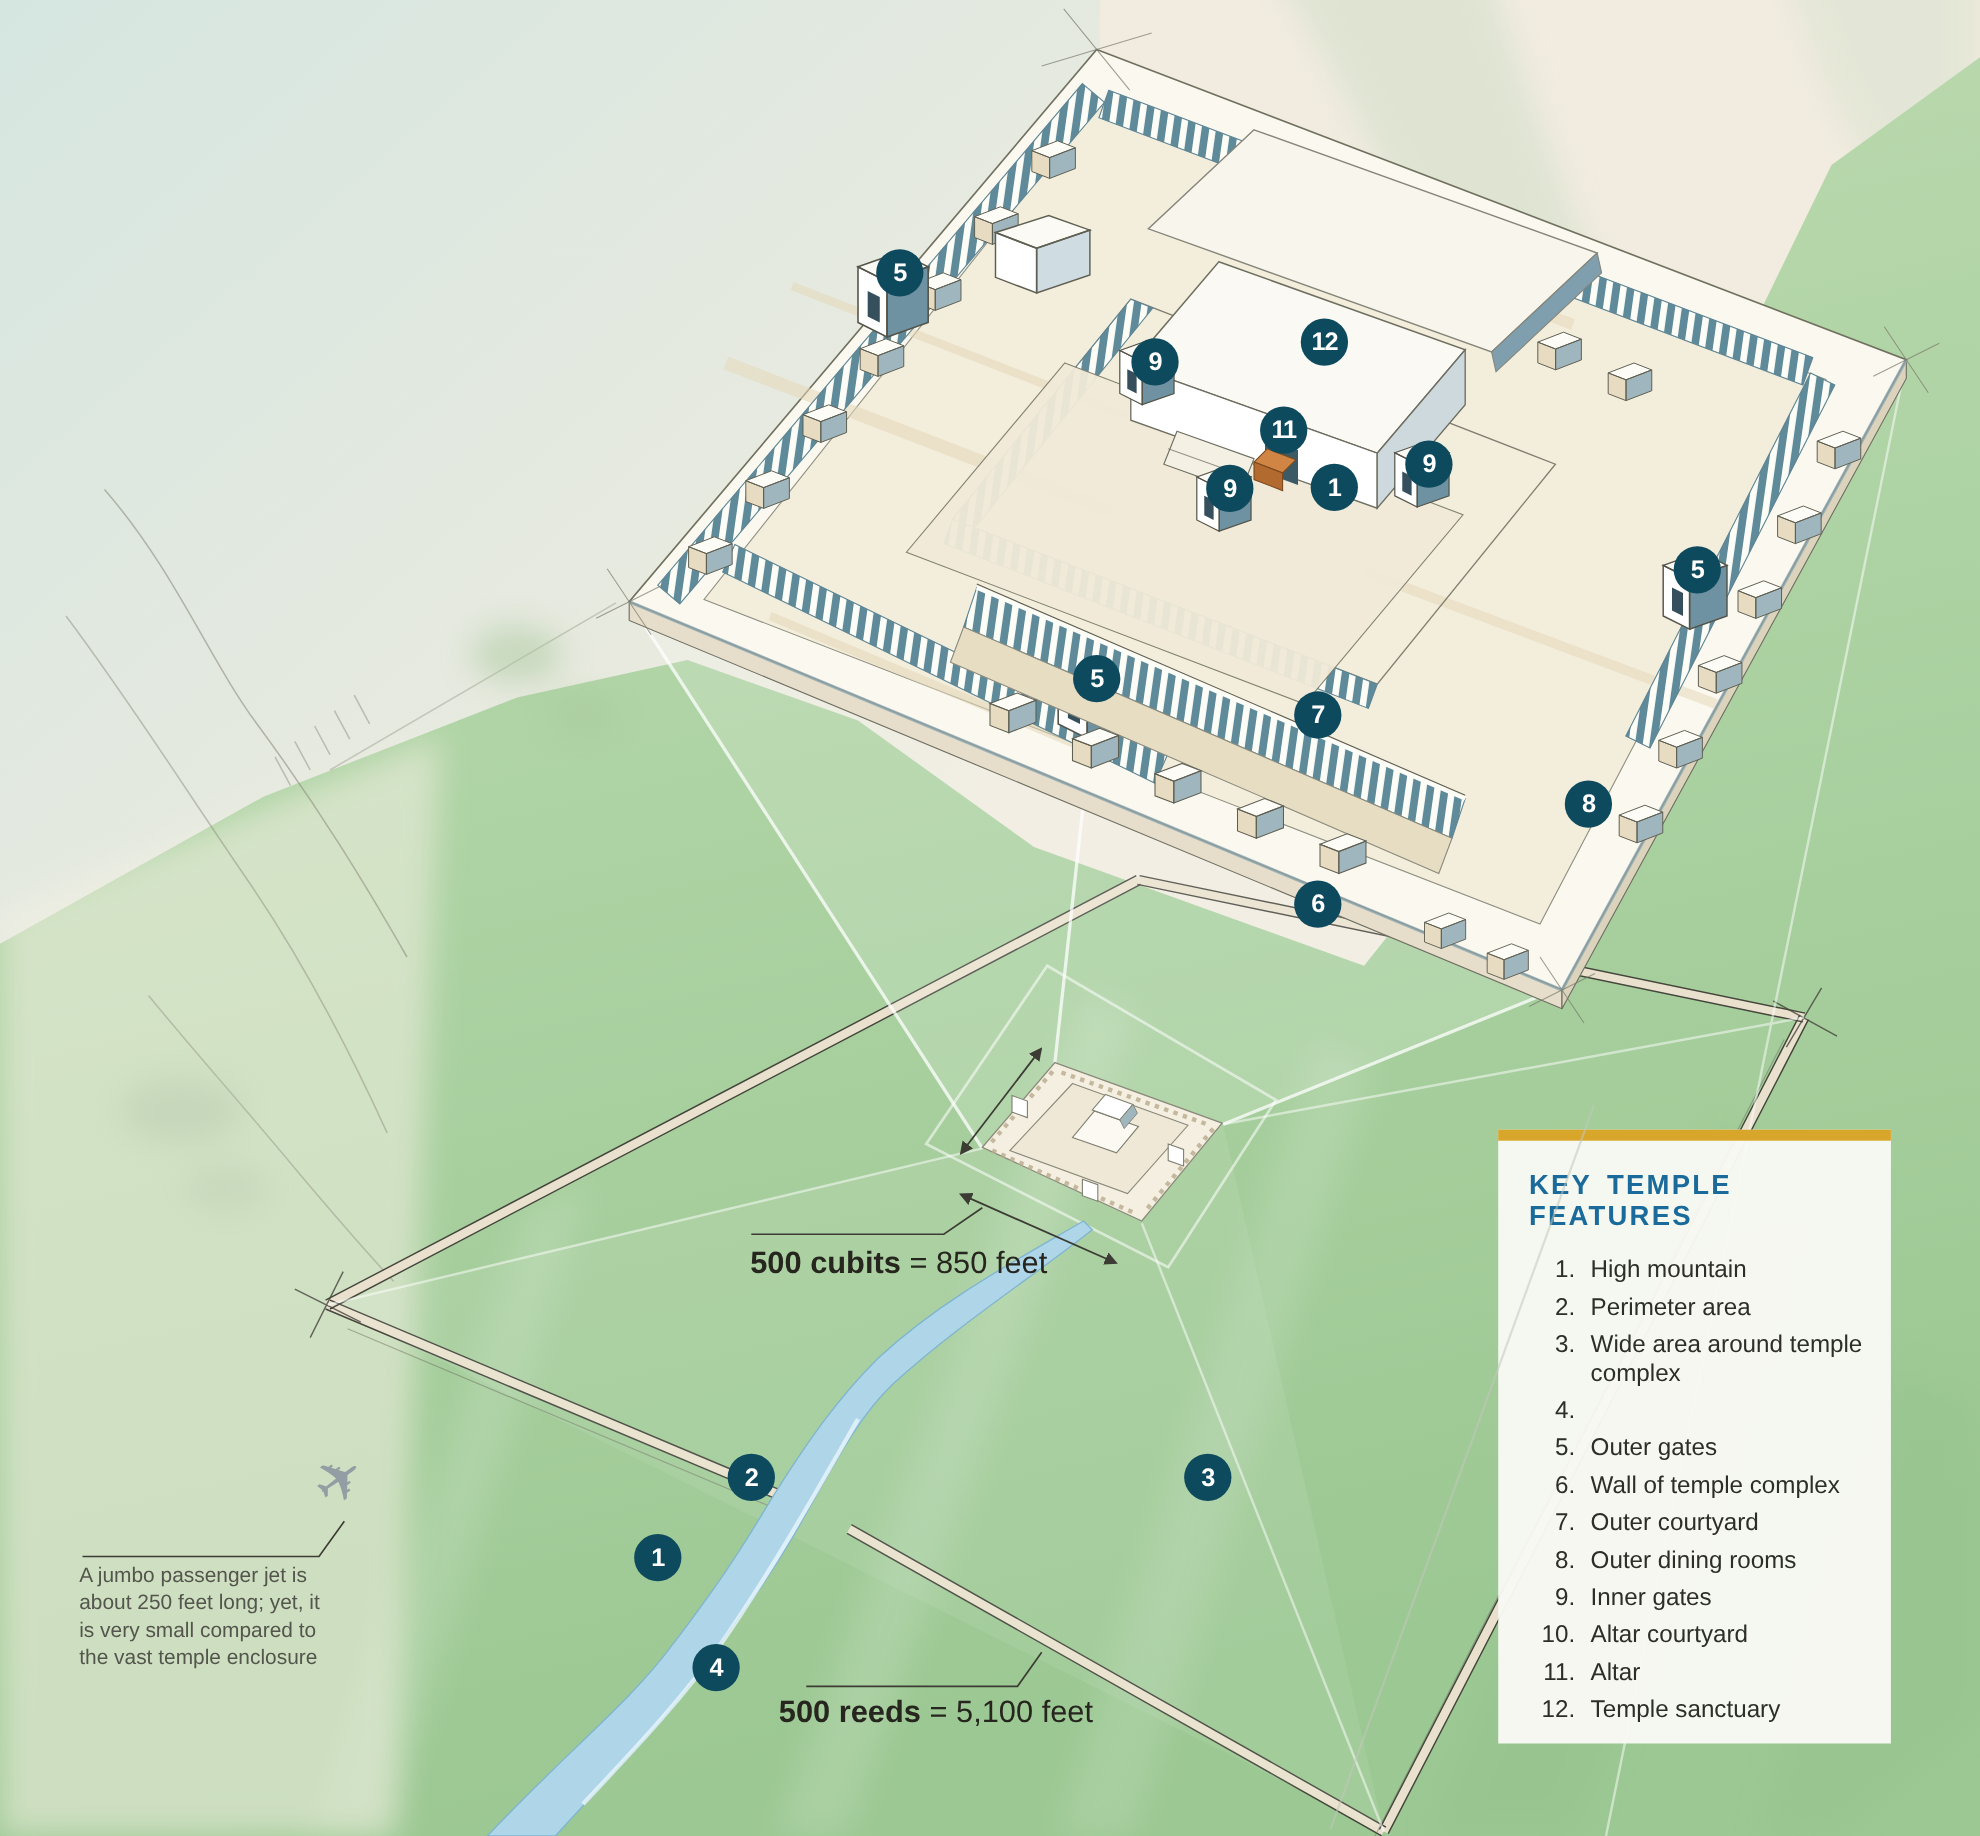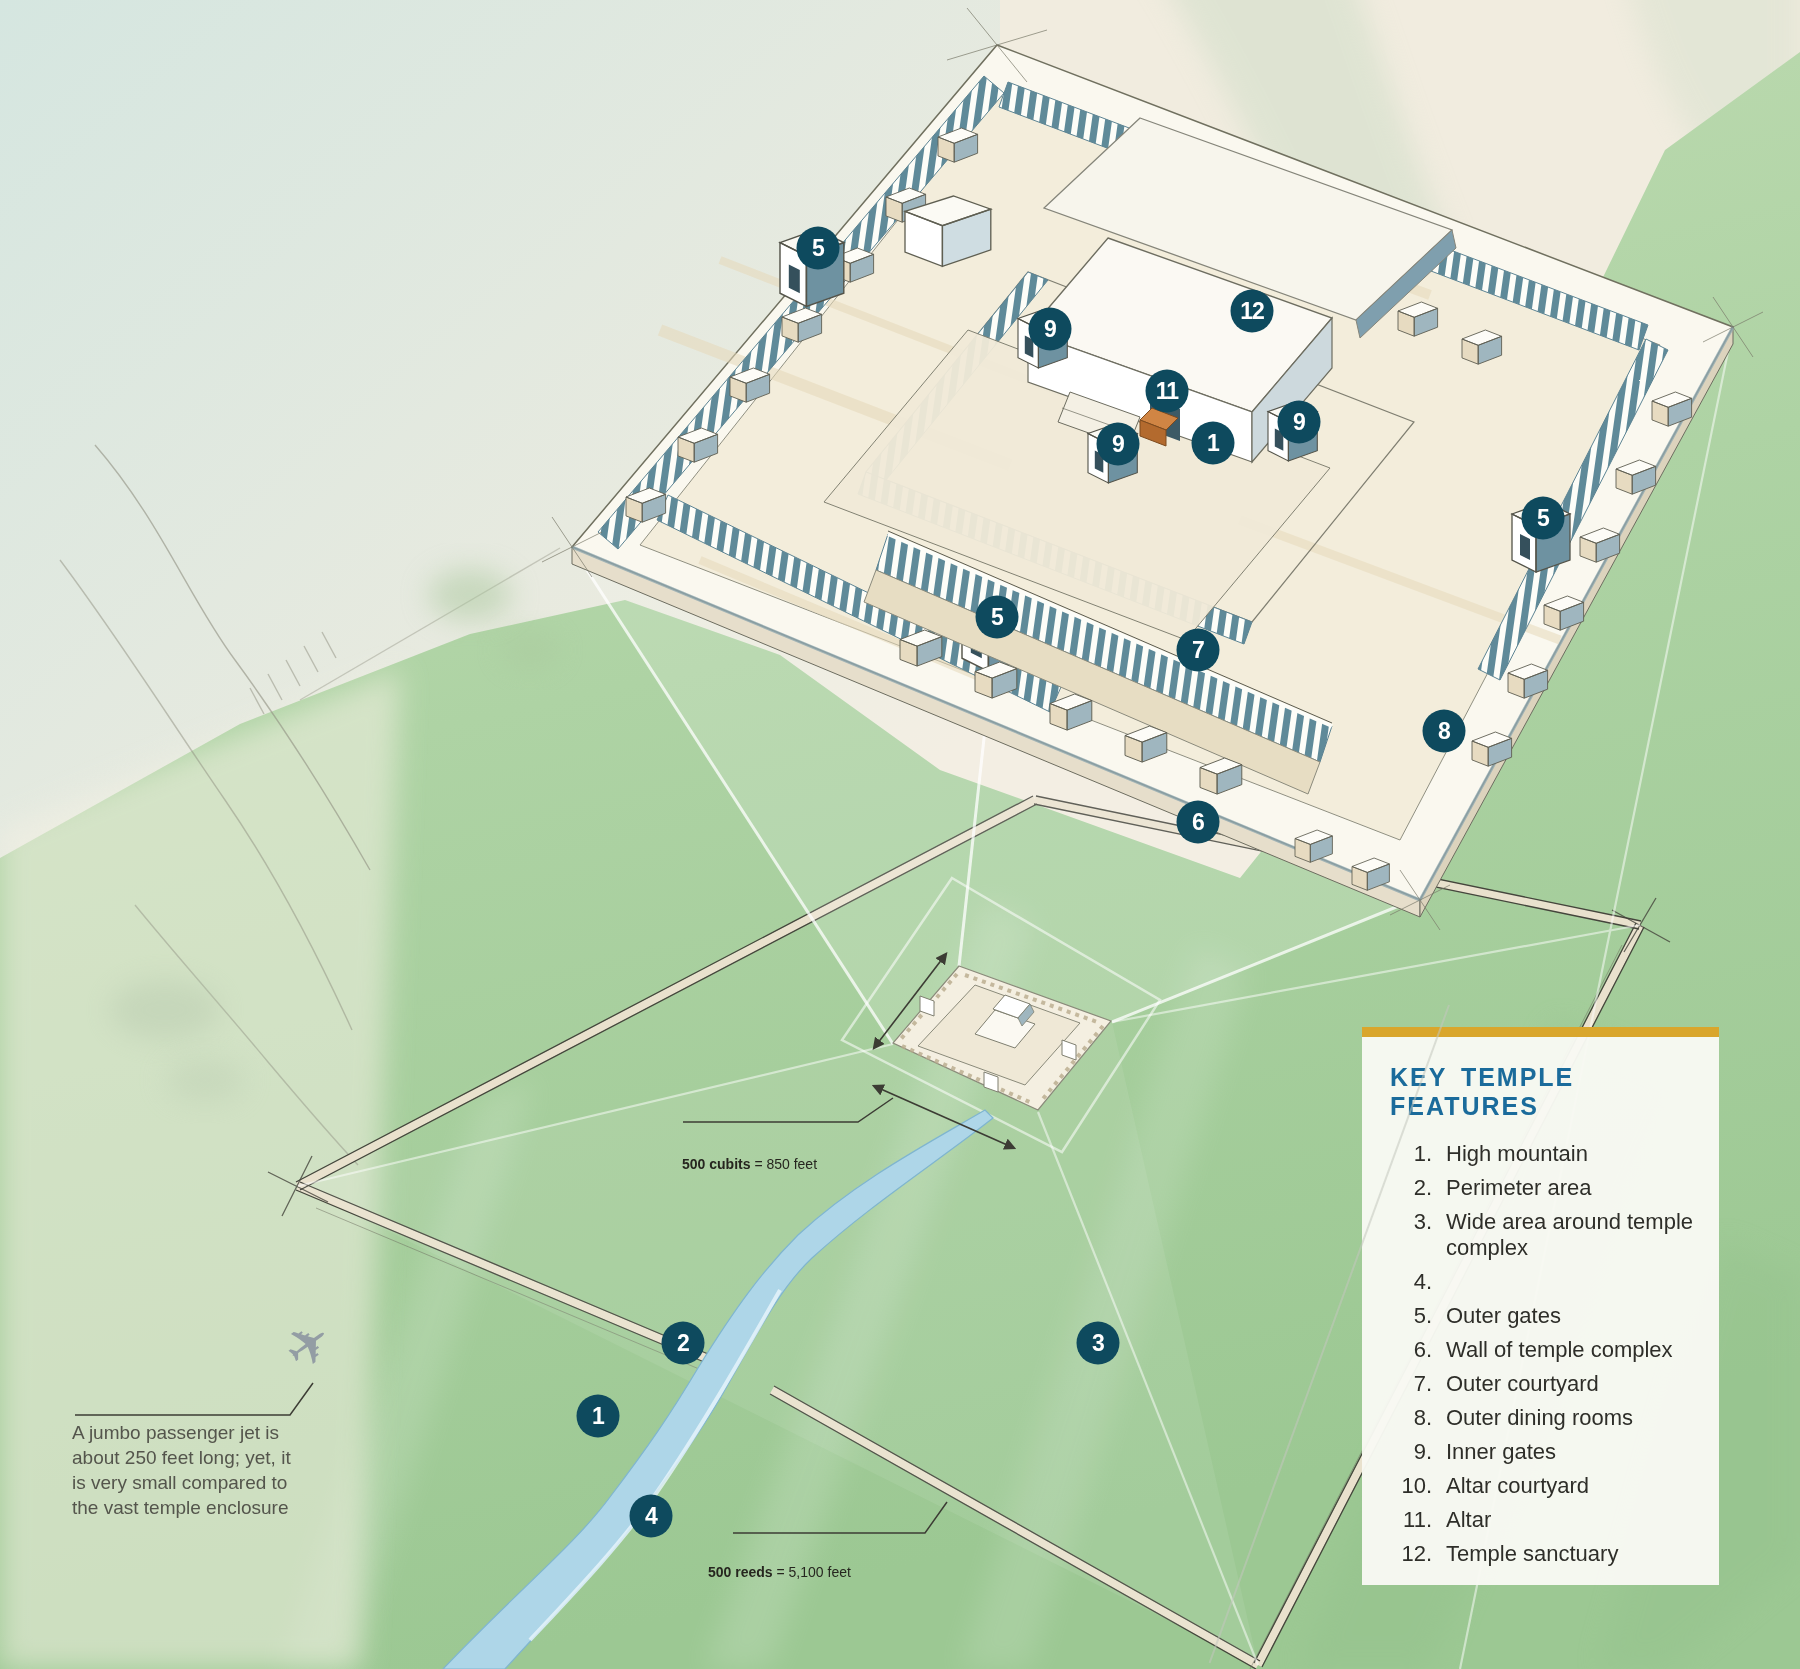--- a/index.html
+++ b/index.html
@@ -28,21 +28,21 @@
     background:#c3c7bd;opacity:.55;transform:rotate(20deg);transform-origin:50% 0;
   }
   
   .marker{
     position:absolute;width:43px;height:43px;border-radius:50%;
     background:var(--marker-bg,#0e4a5e);color:#fff;font-weight:bold;font-size:23px;
     display:flex;align-items:center;justify-content:center;
     transform:translate(-50%,-50%);letter-spacing:-1px;
   }
   
-  .measure{position:absolute;font-size:14px;color:#26261f;white-space:nowrap;margin-top:24px;}
+  .measure{position:absolute;font-size:28px;color:#26261f;white-space:nowrap;}
   .measure b{font-weight:bold;}
   .jet-note{position:absolute;left:72px;top:1420px;width:220px;font-size:19px;line-height:25px;color:#54554c;}
   .plane{
     position:absolute;left:286px;top:1314px;font-size:54px;color:#939da4;
     transform:rotate(-36deg);
   }
 </style>
 </head>
 <body>
 
@@ -387,16 +387,16 @@
       <div class="marker" style="left: 1543px; top: 518px;">5</div>
       <div class="marker" style="left: 997px; top: 617px;">5</div>
       <div class="marker" style="left: 1198px; top: 822px;">6</div>
       <div class="marker" style="left: 1198px; top: 650px;">7</div>
       <div class="marker" style="left: 1444px; top: 731px;">8</div>
       <div class="marker" style="left: 1050px; top: 329px;">9</div>
       <div class="marker" style="left: 1118px; top: 444px;">9</div>
       <div class="marker" style="left: 1299px; top: 422px;">9</div>
       <div class="marker" style="left: 1213px; top: 443px;">1</div>
       <div class="marker" style="left: 1167px; top: 391px;">11</div>
-      <div class="marker" style="left: 1252px; top: 311px; text-align: center;">12</div>
+      <div class="marker" style="left: 1204px; top: 311px; text-align: center;">12</div>
     </div>
 
 </div>
 
 </body></html>

